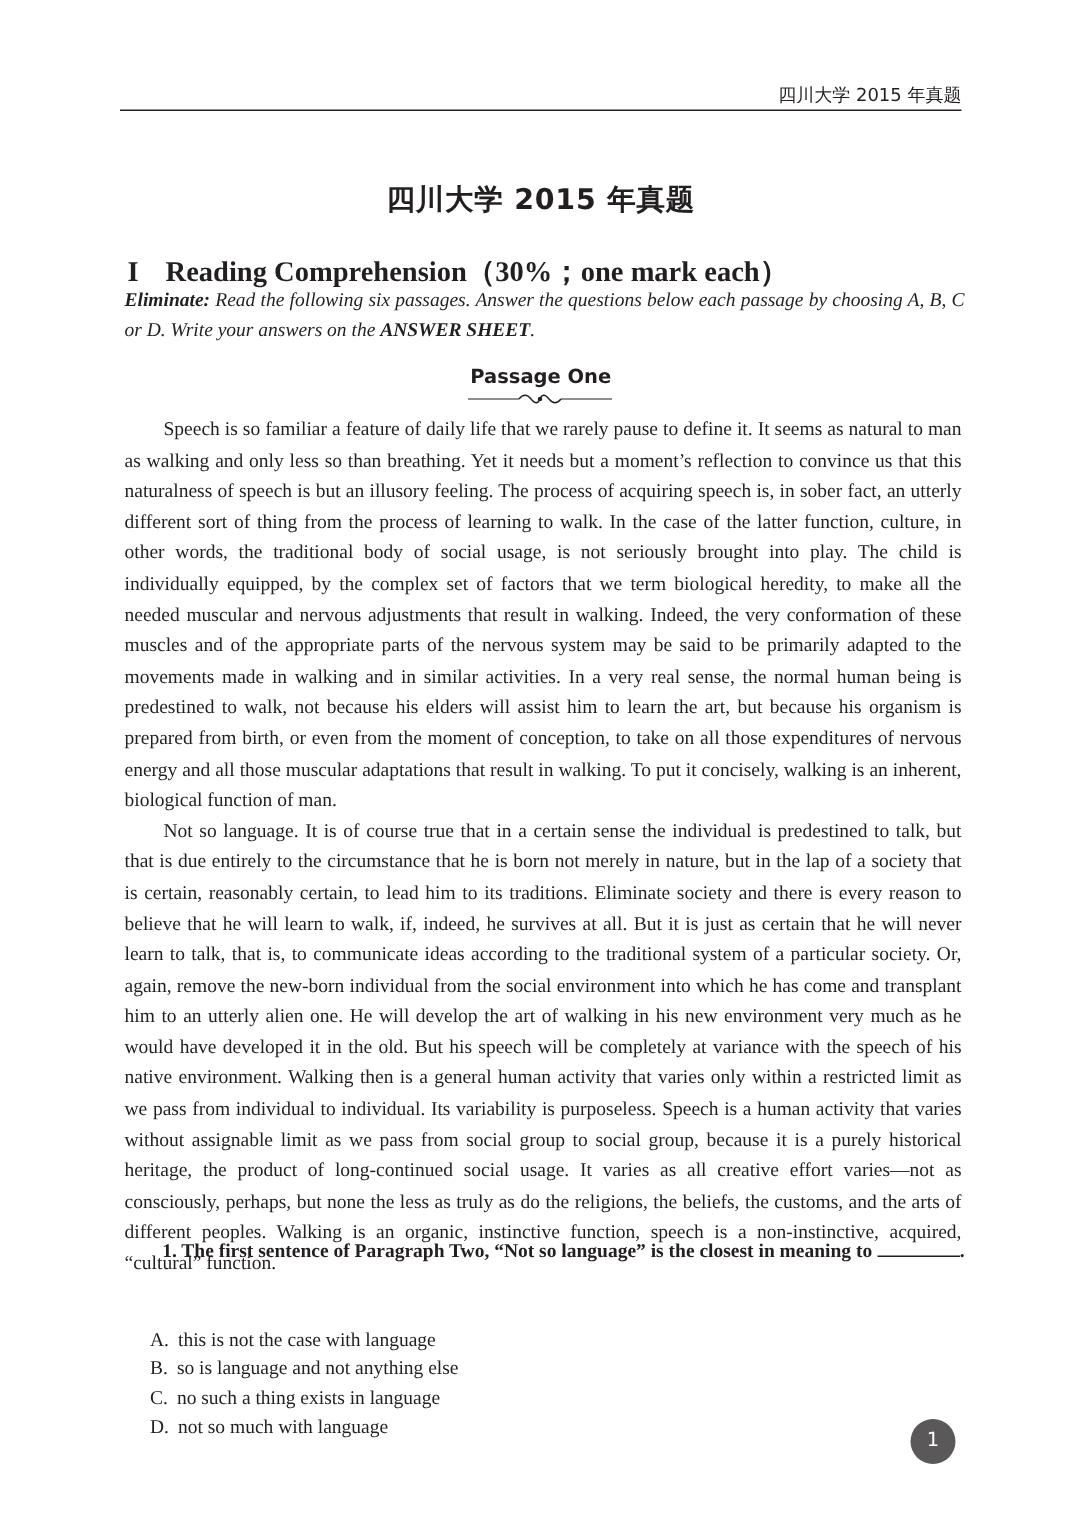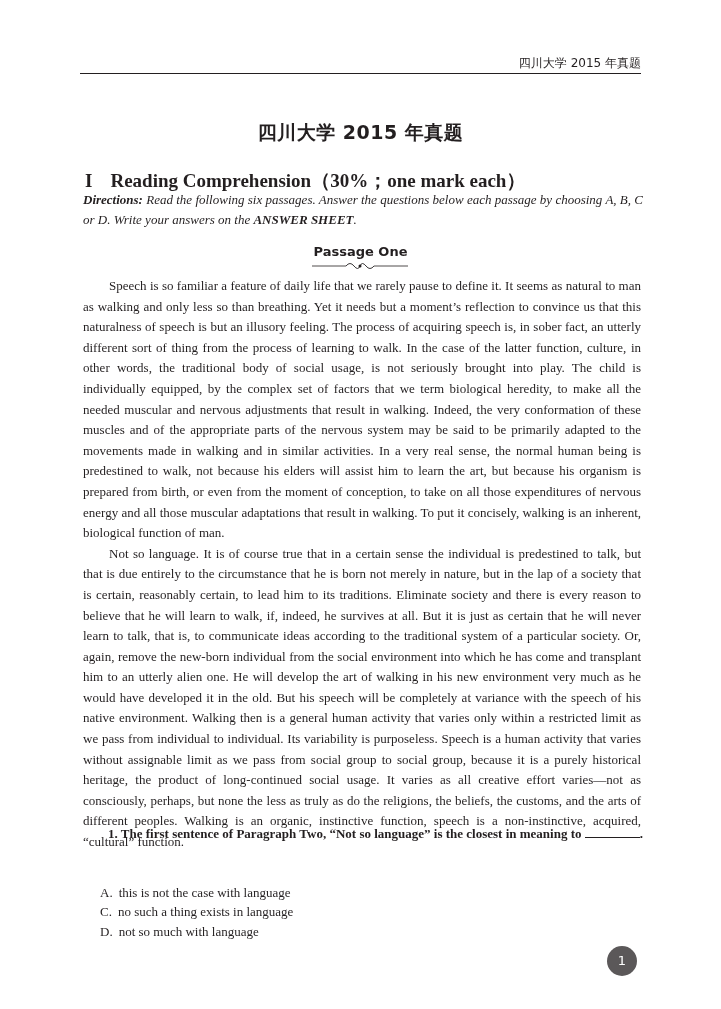--- a/index.html
+++ b/index.html
@@ -72,38 +72,39 @@
 <div class="running-head">四川大学 2015 年真题</div>
 <div class="head-rule"></div>
 
 <div class="doc-title">四川大学 2015 年真题</div>
 
 <div class="section-heading">
   <span class="num">I</span><span>Reading Comprehension（30%；one mark each）</span>
 </div>
 
 <div class="directions">
-  <b>Directions:</b><span> Read the following six passages. Answer the questions below each passage by choosing A, B, C or D. Write your answers on the </span><b>ANSWER SHEET</b><span>.</span>
+  <b>Eliminate:</b><span> Read the following six passages. Answer the questions below each passage by choosing A, B, C or D. Write your answers on the </span><b>ANSWER SHEET</b><span>.</span>
 </div>
 
 <div class="passage-title">Passage One</div>
 <svg class="ornament" viewBox="0 0 100 12">
   <path d="M2 6 H36 M64 6 H98" stroke="#231f20" stroke-width="0.8" fill="none"></path>
   <path d="M36 6 q4 -5 8 0 q4 5 6 0 q2 -5 6 0 q4 5 8 0" stroke="#231f20" stroke-width="0.9" fill="none"></path>
   <circle cx="50" cy="6" r="1.5" fill="#231f20"></circle>
 </svg>
 
 <div class="body-text">
   <p>Speech is so familiar a feature of daily life that we rarely pause to define it. It seems as natural to man as walking and only less so than breathing. Yet it needs but a moment’s reflection to convince us that this naturalness of speech is but an illusory feeling. The process of acquiring speech is, in sober fact, an utterly different sort of thing from the process of learning to walk. In the case of the latter function, culture, in other words, the traditional body of social usage, is not seriously brought into play. The child is individually equipped, by the complex set of factors that we term biological heredity, to make all the needed muscular and nervous adjustments that result in walking. Indeed, the very conformation of these muscles and of the appropriate parts of the nervous system may be said to be primarily adapted to the movements made in walking and in similar activities. In a very real sense, the normal human being is predestined to walk, not because his elders will assist him to learn the art, but because his organism is prepared from birth, or even from the moment of conception, to take on all those expenditures of nervous energy and all those muscular adaptations that result in walking. To put it concisely, walking is an inherent, biological function of man.</p>
   <p><span class="u">Not so language</span><span>. It is of course true that in a certain sense the individual is predestined to talk, but that is due entirely to the circumstance that he is born not merely in nature, but in the lap of a society that is certain, reasonably certain, to lead him to its traditions. Eliminate society and there is every reason to believe that he will learn to walk, if, indeed, he survives at all. But it is just as certain that he will never learn to talk, that is, to communicate ideas according to the traditional system of a particular society. Or, again, remove the new-born individual from the social environment into which he has come and transplant him to an utterly alien one. He will develop the art of walking in his new environment very much as he would have developed it in the old. But his speech will be completely at variance with the speech of his native environment. Walking then is a general human activity that varies only within a restricted limit as we pass from individual to individual. </span><span class="u">Its variability is purposeless.</span><span> Speech is a human activity that varies without assignable limit as we pass from social group to social group, because it is a purely historical heritage, the product of long-continued social usage. It varies as all creative effort varies—not as consciously, perhaps, but none the less as truly as do the religions, the beliefs, the customs, and the arts of different peoples. Walking is an organic, instinctive function, speech is a non-instinctive, acquired, “cultural” function.</span></p>
 </div>
 
 <div class="question">
   <span>1.</span><span> The first sentence of Paragraph Two, “Not so language” is the closest in meaning to </span><span class="blank"></span><span>.</span>
 </div>
 
 <div class="options">
   <div><span class="letter">A.</span><span>this is not the case with language</span></div>
+  <div><span class="letter">B.</span><span>so is language and not anything else</span></div>
   <div><span class="letter">C.</span><span>no such a thing exists in language</span></div>
   <div><span class="letter">D.</span><span>not so much with language</span></div>
 </div>
 
 <div class="page-badge">1</div>
 
 </body></html>

